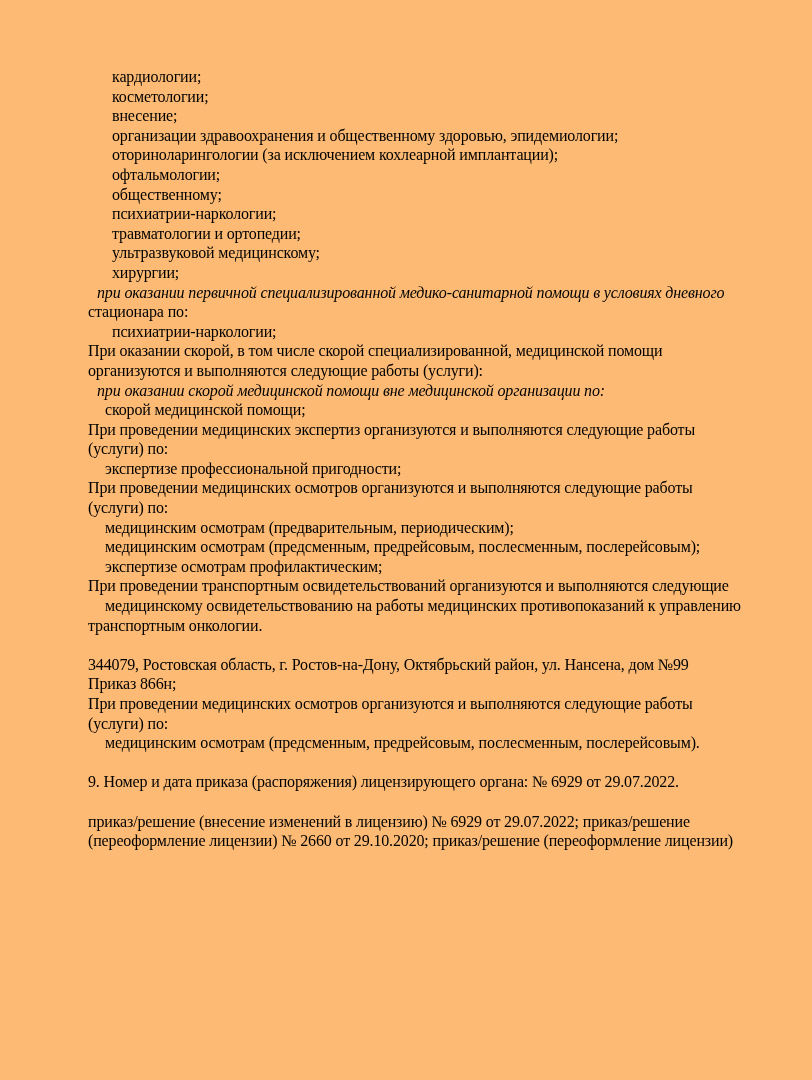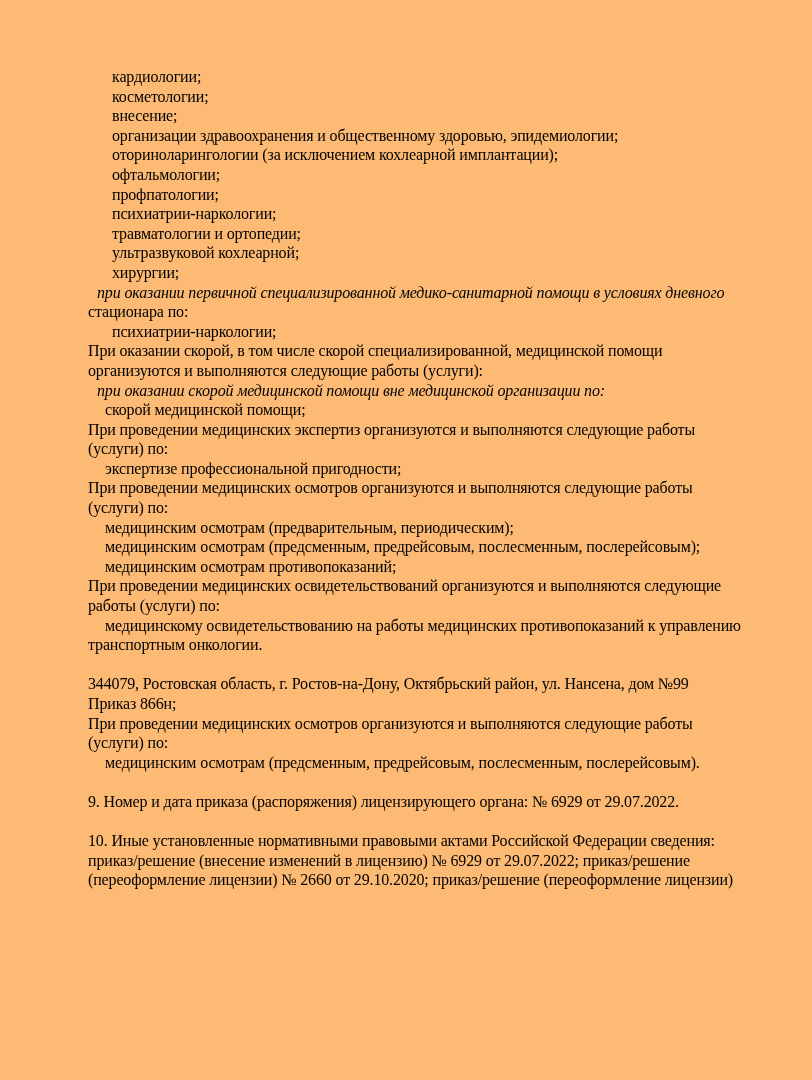--- a/index.html
+++ b/index.html
@@ -39,50 +39,48 @@
 <body>
 
 <div class="page">
   <div class="text-block">
     <div class="line ind-3">кардиологии;</div>
     <div class="line ind-3">косметологии;</div>
     <div class="line ind-3">внесение;</div>
     <div class="line ind-3">организации здравоохранения и общественному здоровью, эпидемиологии;</div>
     <div class="line ind-3">оториноларингологии (за исключением кохлеарной имплантации);</div>
     <div class="line ind-3">офтальмологии;</div>
-    <div class="line ind-3">профпатологии;</div>
+    <div class="line ind-3">общественному;</div>
     <div class="line ind-3">психиатрии-наркологии;</div>
     <div class="line ind-3">травматологии и ортопедии;</div>
-    <div class="line ind-3">ультразвуковой кохлеарной;</div>
+    <div class="line ind-3">ультразвуковой медицинскому;</div>
     <div class="line ind-3">хирургии;</div>
     <div class="line ind-1">при оказании первичной специализированной медико-санитарной помощи в условиях дневного</div>
     <div class="line">стационара по:</div>
     <div class="line ind-3">психиатрии-наркологии;</div>
     <div class="line">При оказании скорой, в том числе скорой специализированной, медицинской помощи</div>
     <div class="line">организуются и выполняются следующие работы (услуги):</div>
     <div class="line ind-1">при оказании скорой медицинской помощи вне медицинской организации по:</div>
     <div class="line ind-2">скорой медицинской помощи;</div>
     <div class="line">При проведении медицинских экспертиз организуются и выполняются следующие работы</div>
     <div class="line">(услуги) по:</div>
     <div class="line ind-2">экспертизе профессиональной пригодности;</div>
     <div class="line">При проведении медицинских осмотров организуются и выполняются следующие работы</div>
     <div class="line">(услуги) по:</div>
     <div class="line ind-2">медицинским осмотрам (предварительным, периодическим);</div>
     <div class="line ind-2">медицинским осмотрам (предсменным, предрейсовым, послесменным, послерейсовым);</div>
-    <div class="line ind-2">медицинским осмотрам противопоказаний;</div>
-    <div class="line">При проведении медицинских освидетельствований организуются и выполняются следующие</div>
-    <div class="line">работы (услуги) по:</div>
+    <div class="line ind-2">экспертизе осмотрам профилактическим;</div>
+    <div class="line">При проведении транспортным освидетельствований организуются и выполняются следующие</div>
     <div class="line ind-2">медицинскому освидетельствованию на работы медицинских противопоказаний к управлению</div>
     <div class="line">транспортным онкологии.</div>
     <div class="line blank"></div>
     <div class="line">344079, Ростовская область, г. Ростов-на-Дону, Октябрьский район, ул. Нансена, дом №99</div>
     <div class="line">Приказ 866н;</div>
     <div class="line">При проведении медицинских осмотров организуются и выполняются следующие работы</div>
     <div class="line">(услуги) по:</div>
     <div class="line ind-2">медицинским осмотрам (предсменным, предрейсовым, послесменным, послерейсовым).</div>
     <div class="line blank"></div>
     <div class="line">9. Номер и дата приказа (распоряжения) лицензирующего органа: № 6929 от 29.07.2022.</div>
     <div class="line blank"></div>
-    <div class="line">10. Иные установленные нормативными правовыми актами Российской Федерации сведения:</div>
     <div class="line">приказ/решение (внесение изменений в лицензию) № 6929 от 29.07.2022; приказ/решение</div>
     <div class="line">(переоформление лицензии) № 2660 от 29.10.2020; приказ/решение (переоформление лицензии)</div>
   </div>
 </div>
 
 </body></html>

